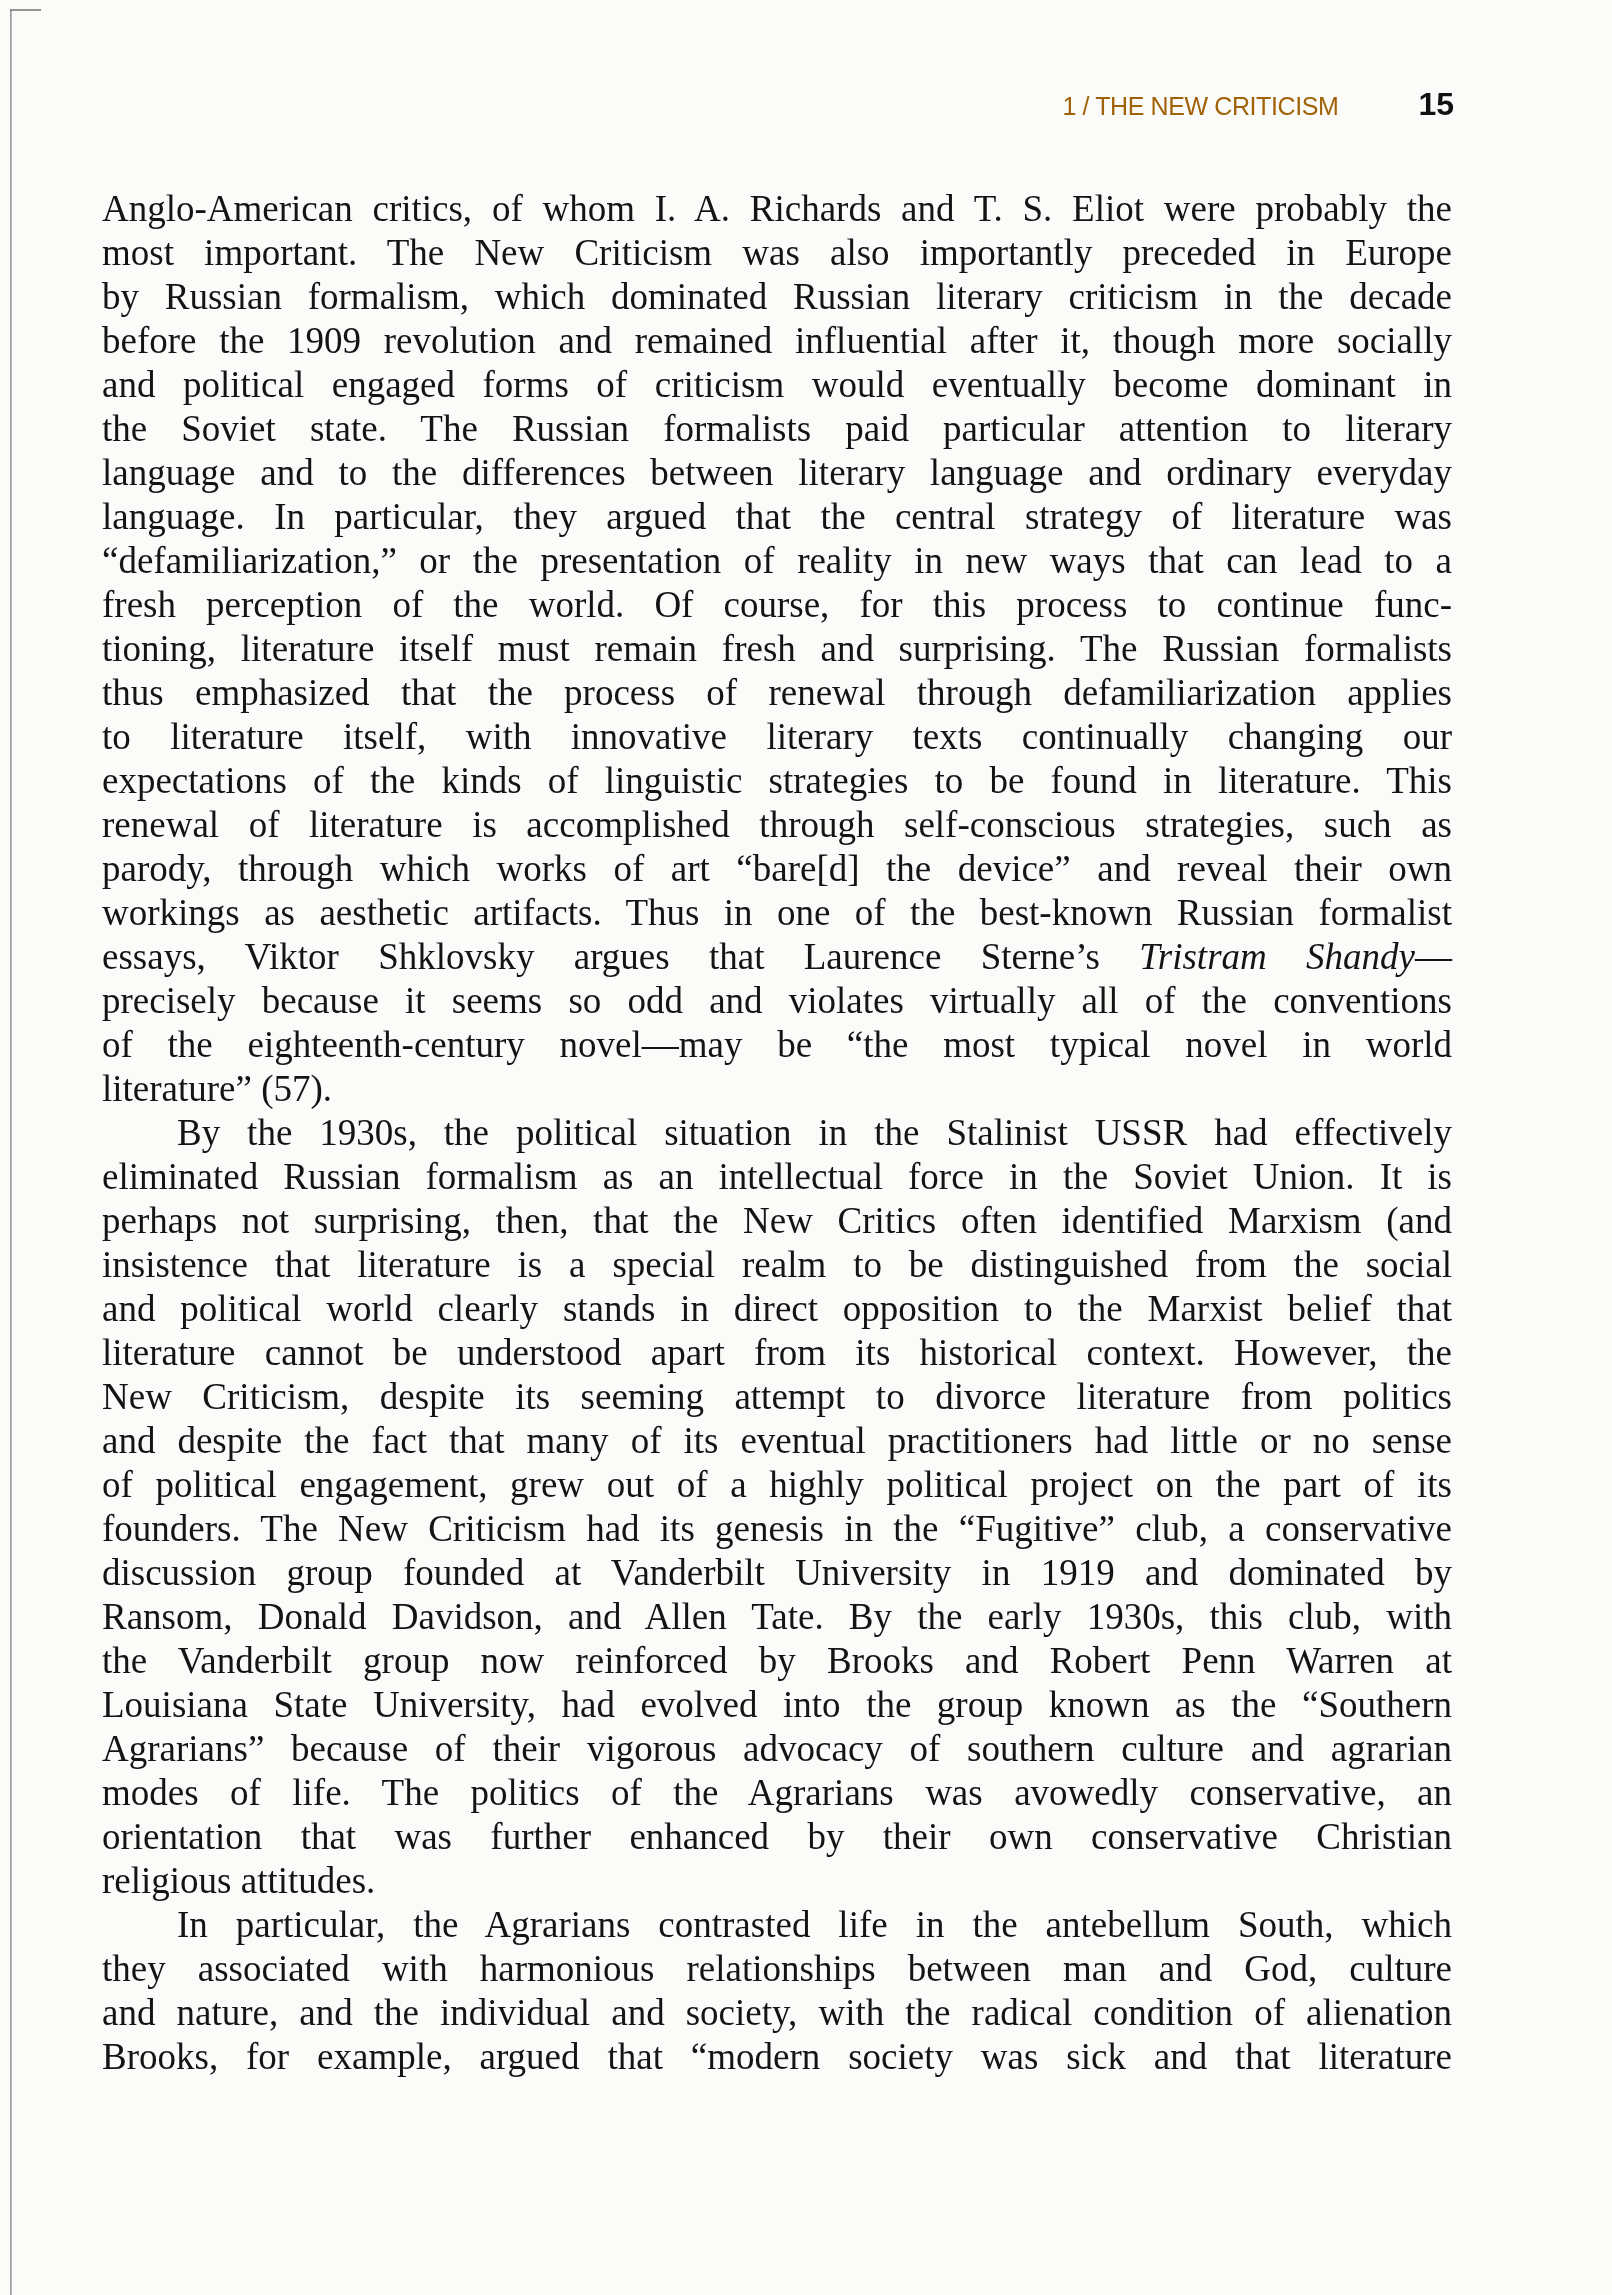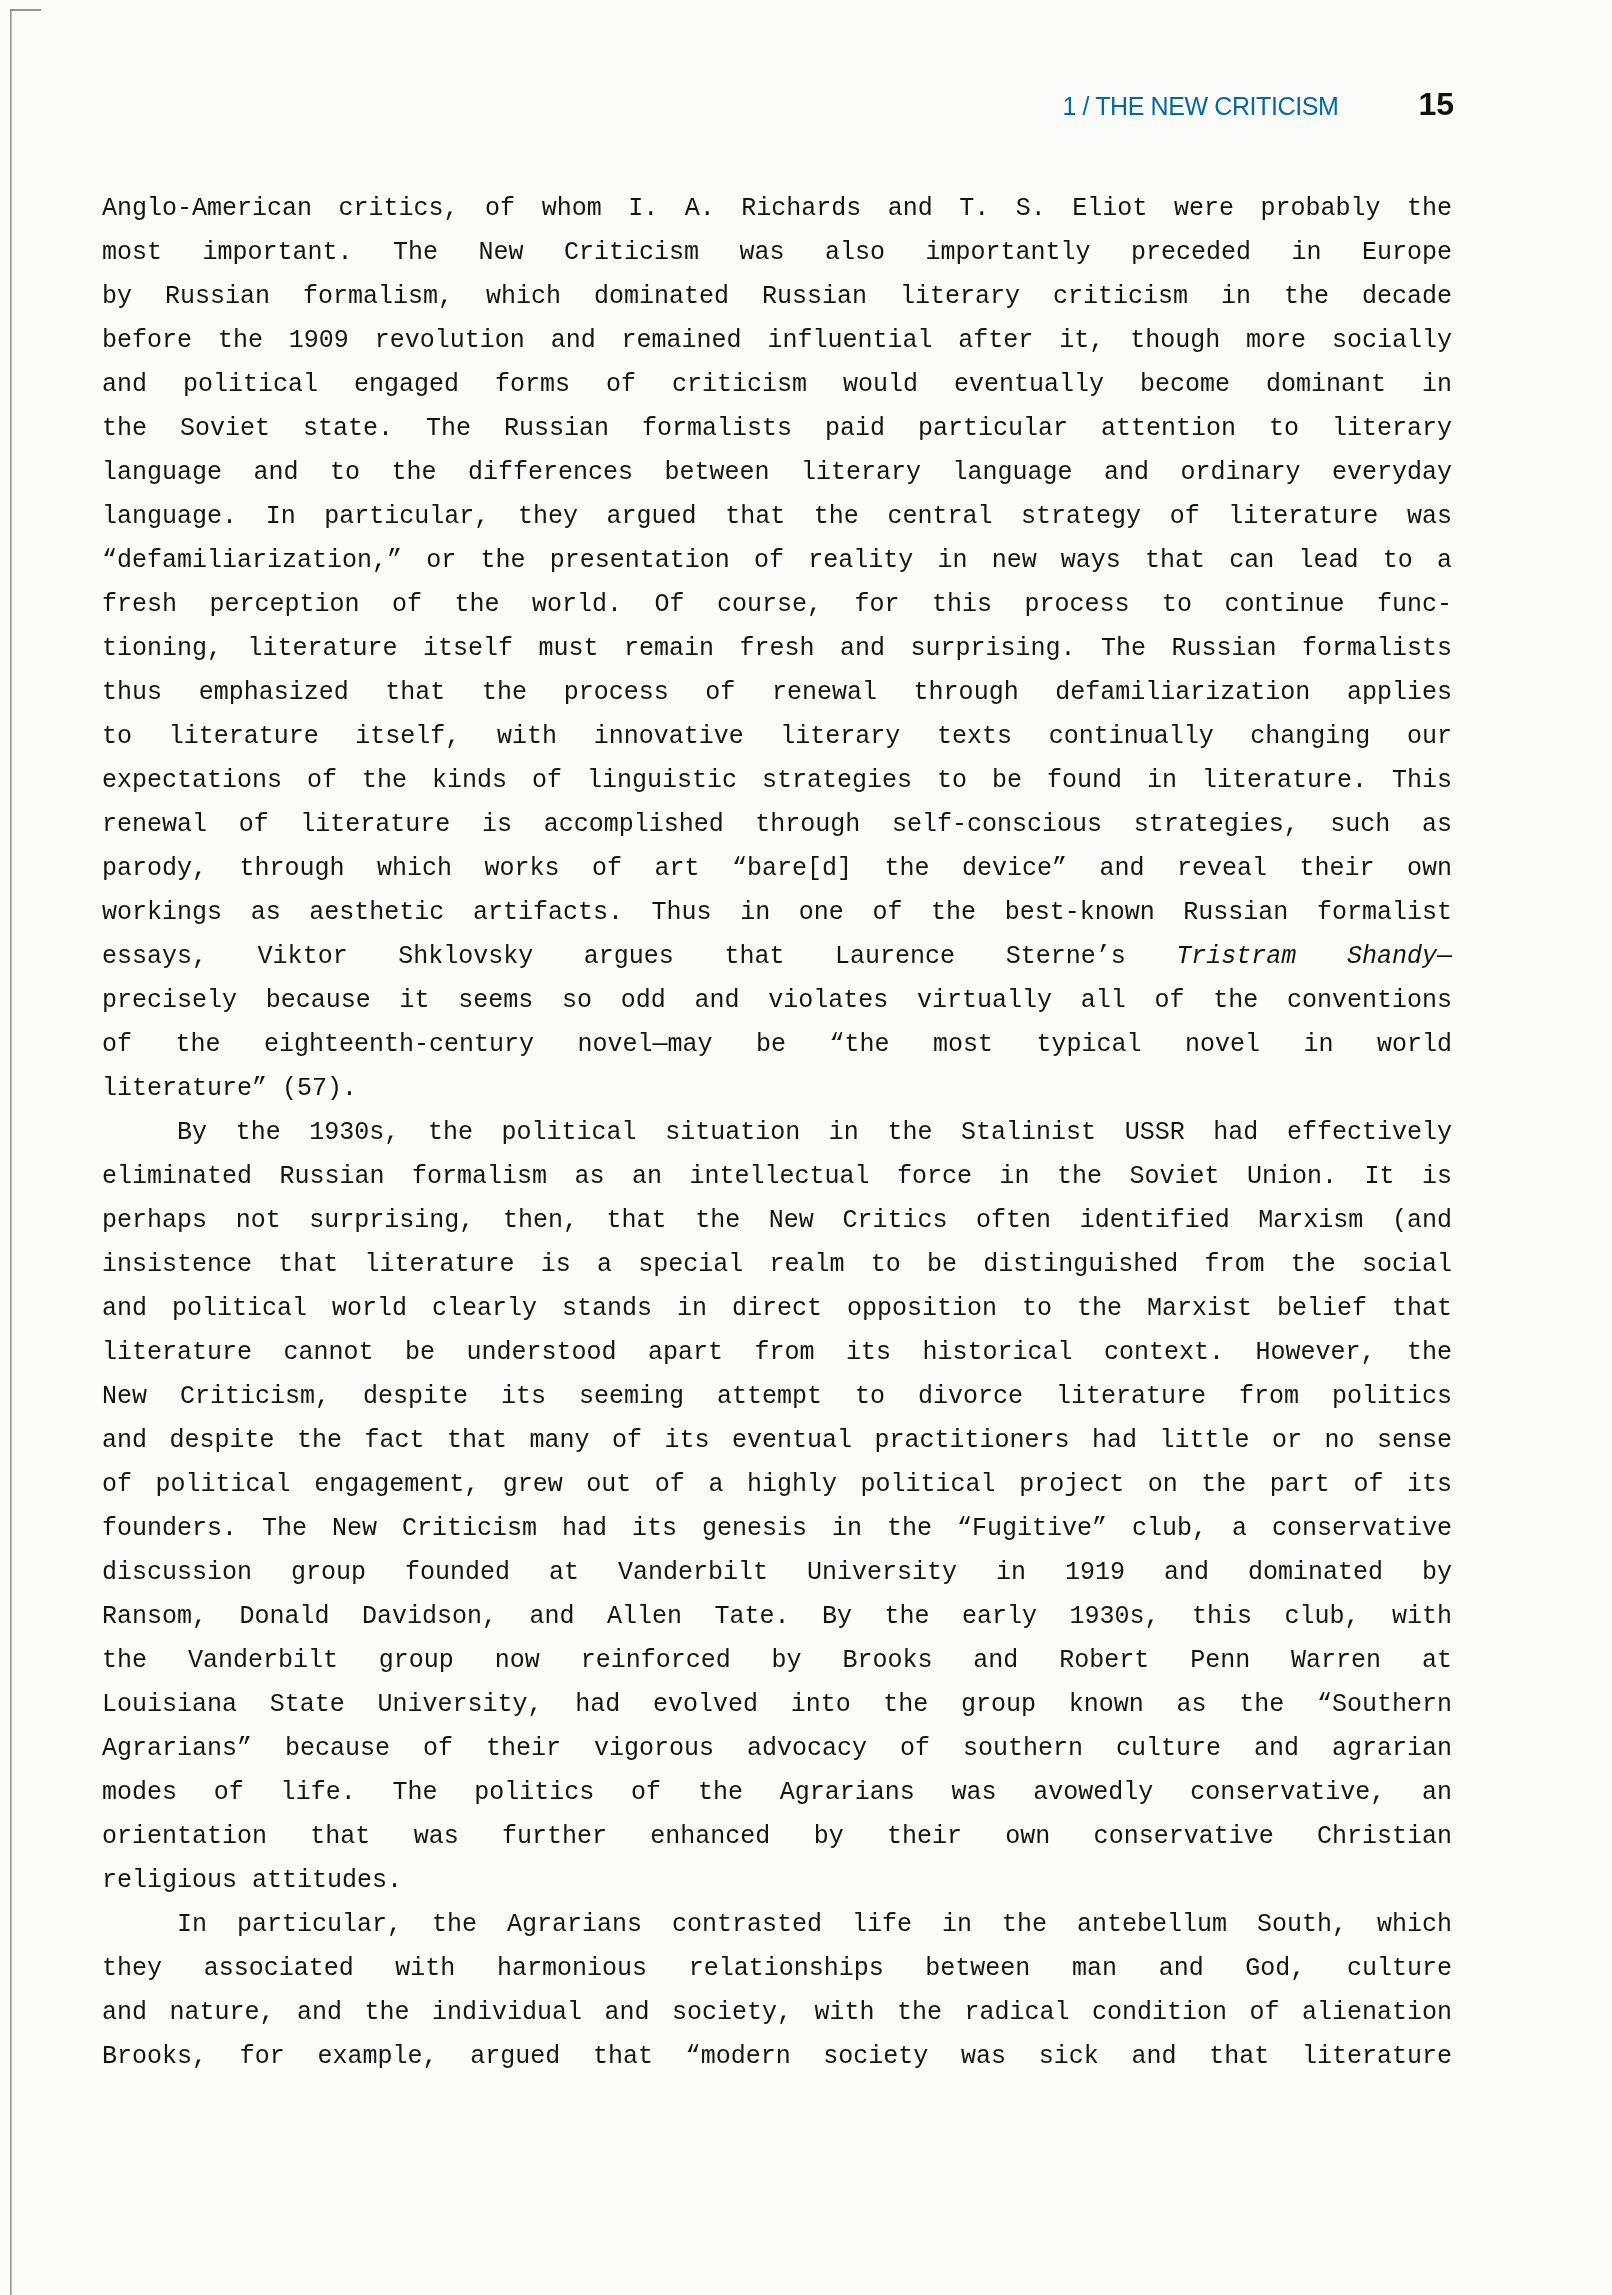--- a/index.html
+++ b/index.html
@@ -37,44 +37,43 @@
       width: 482px;
       height: 38px;
       display: flex;
       align-items: baseline;
       justify-content: flex-end;
       font-family: "Liberation Sans", "DejaVu Sans", sans-serif;
     }
     .running-head .chapter {
       font-size: 25px;
       letter-spacing: -0.4px;
-      color: #0369a1;
+      color: #a16207;
       margin-right: 80px;
     }
     .running-head .page-no {
       font-size: 32px;
       font-weight: bold;
       color: #111;
     }
     .body-text {
       position: absolute;
       left: 102px;
       top: 187px;
       width: 1350px;
     }
     .line {
       display: block;
       height: 44px;
       line-height: 44px;
-      font-size: 25px;
+      font-size: 37px;
       white-space: nowrap;
       text-align: justify;
       text-align-last: justify;
       word-spacing: 0px;
-      font-family: Liberation Mono, monospace;
     }
     .line.last { text-align-last: left; }
     .line.indent { padding-left: 75px; }
     .line em { font-style: italic; margin-top: 10px; }
   </style>
 </head>
 <body>
 
 <div class="page-edge"></div>
 <div class="page-edge-top"></div>

